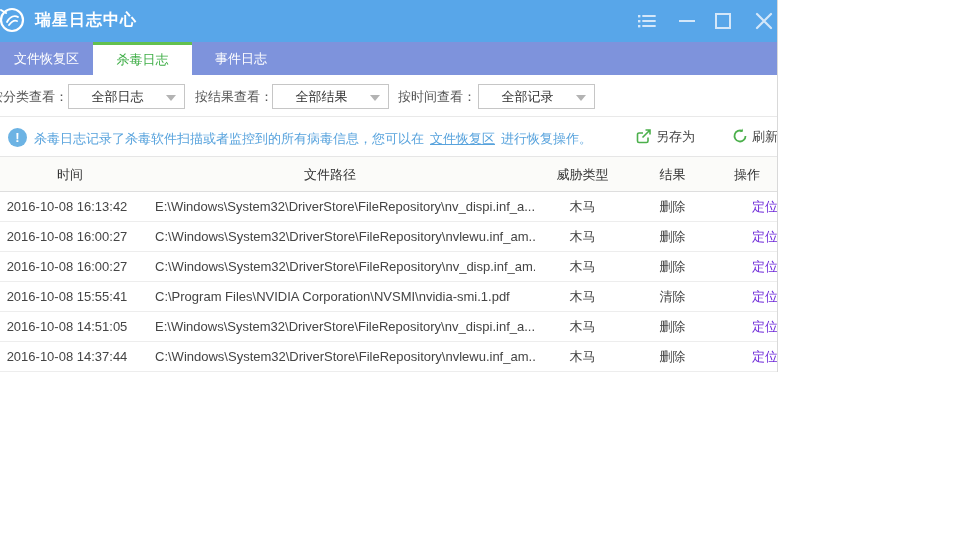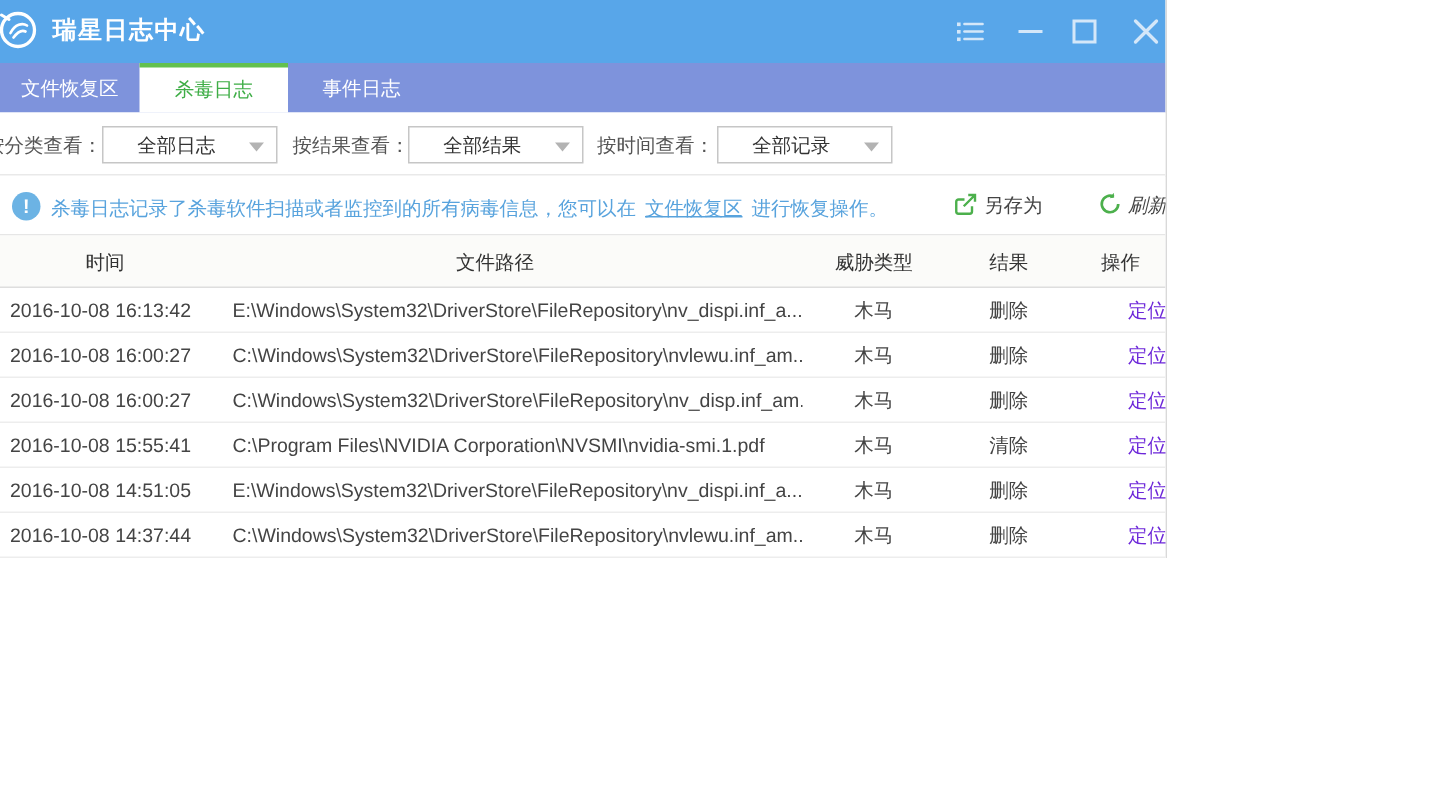--- a/index.html
+++ b/index.html
@@ -81,21 +81,21 @@
   .info-text {
     position:absolute; left:34px; top:12px; font-size:13px; color:#58a3dd;
     white-space:nowrap;
   }
   .info-link { text-decoration:underline; cursor:pointer; color:#58a3dd; margin:0 6px; }
   .tool-btn {
     position:absolute; top:10px; height:20px; font-size:13px; color:#444;
     cursor:pointer; white-space:nowrap;
   }
   .btn-saveas { left:636px; }
-  .btn-refresh{ left:732px;font-style:italic; }
+  .btn-refresh{ left:732px; }
   .tool-btn svg { vertical-align:-3px; margin-right:4px; }
   
   .thead {
     position:absolute; left:0; top:157px; width:100%; height:35px;
     background:#fbfbf9; border-bottom:1px solid #dedede;
     font-size:13px; color:#333; font-weight:500;
   }
   .thead span, .row span { position:absolute; top:0; line-height:35px; }
   .h-time   { left:0;    width:140px; text-align:center; }
   .h-path   { left:155px; width:350px; text-align:center; }

